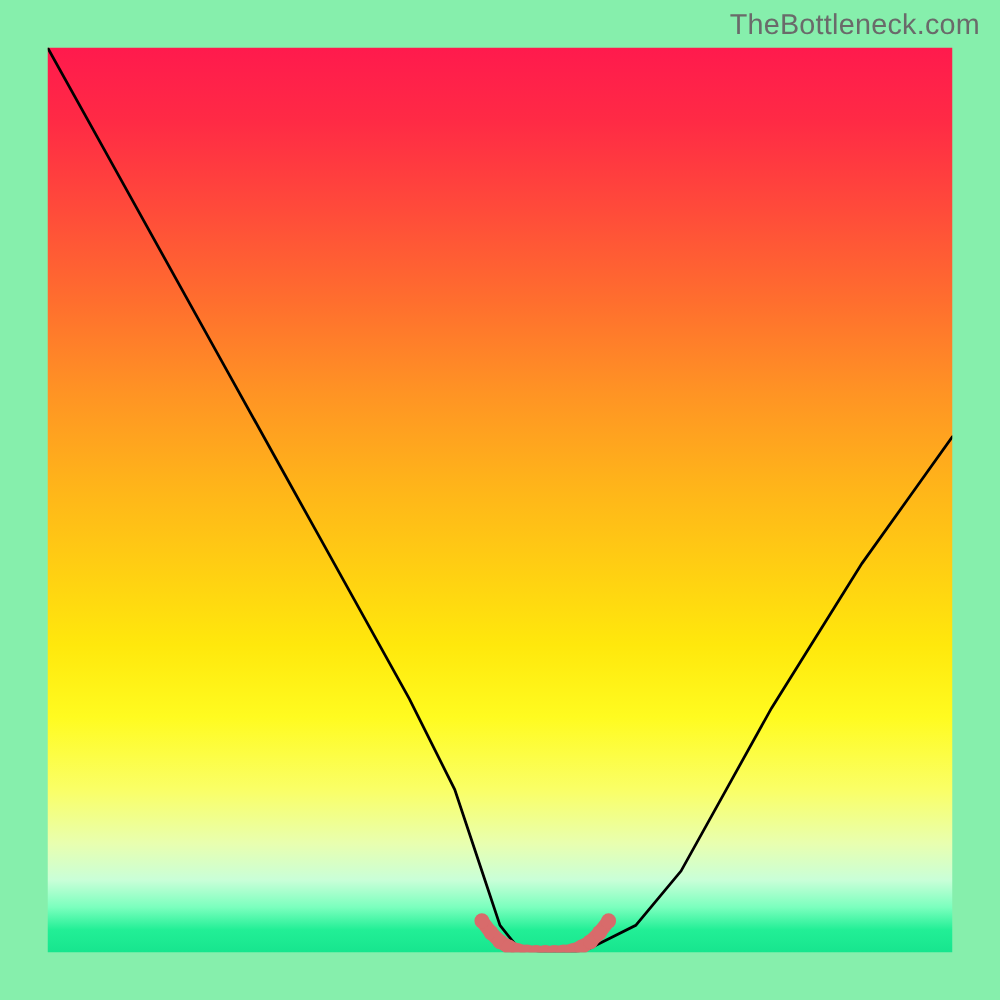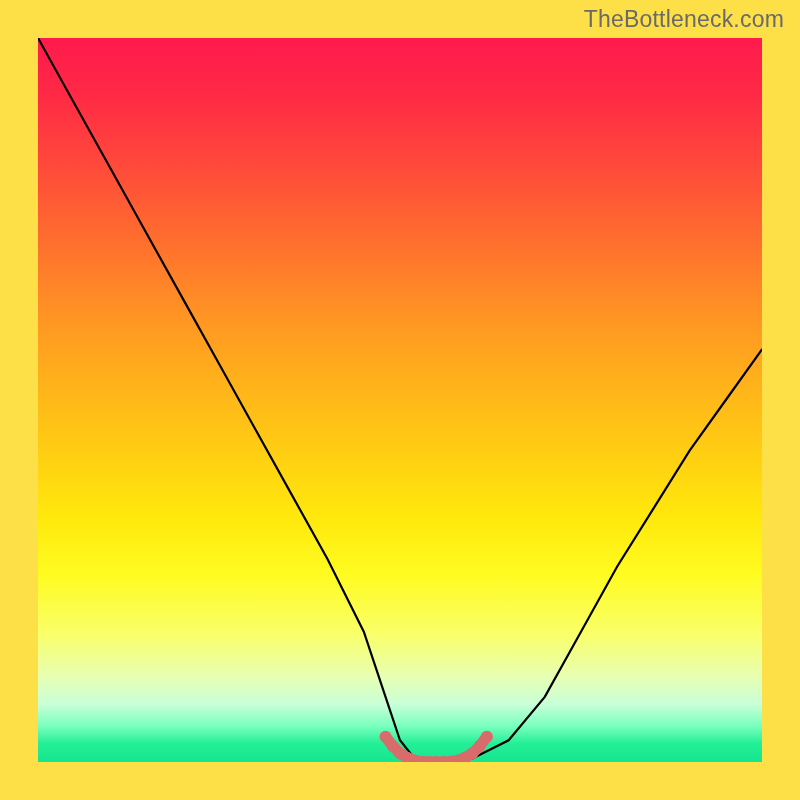--- a/index.html
+++ b/index.html
@@ -8,21 +8,21 @@
     width: 800px;
     height: 800px;
     background: #000;
     overflow: hidden;
     font-family: Arial, Helvetica, sans-serif;
   }
   .frame {
     position: relative;
     width: 800px;
     height: 800px;
-    background: #fde047;
+    background: #86efac;
   }
   .plot-area {
     position: absolute;
     left: 38px;
     top: 38px;
     width: 724px;
     height: 724px;
     overflow: hidden;
   }
   .gradient-bg {

